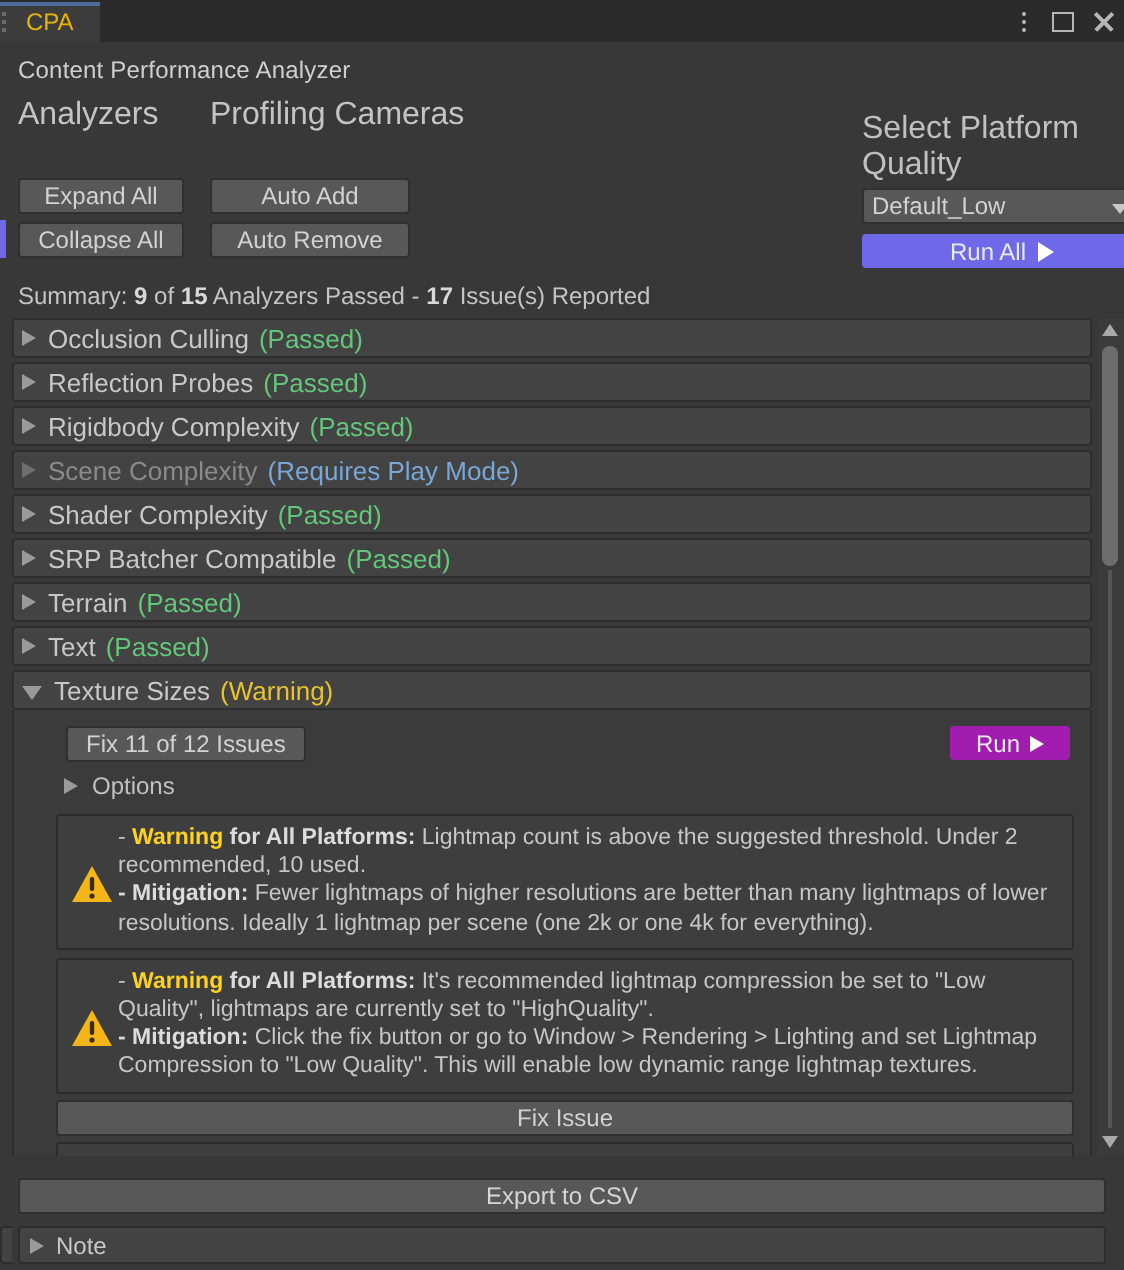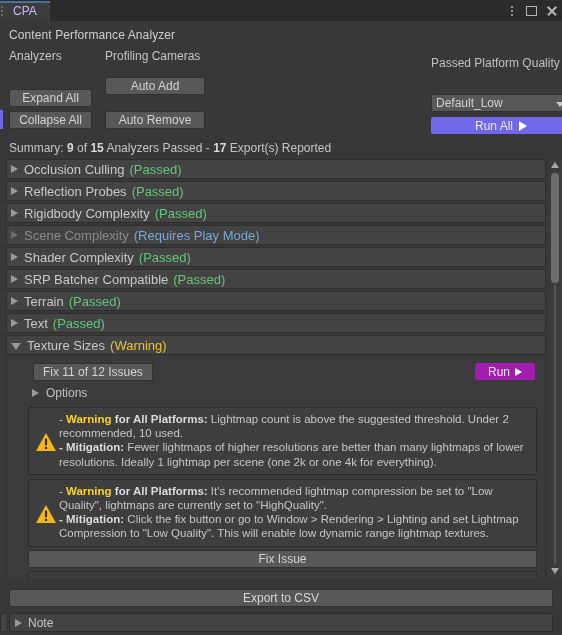--- a/index.html
+++ b/index.html
@@ -31,21 +31,21 @@
     display: flex;
     align-items: flex-end;
     position: relative;
     flex: 0 0 auto;
   }
   .tab {
     height: 20px;
     min-width: 46px;
     padding: 0 13px 0 13px;
     background: #3c3c3c;
-    color: #c4b5fd;
+    color: #eab308;
     font-size: 12px;
     display: flex;
     align-items: center;
     position: relative;
     box-sizing: border-box;
   }
   .tab::before {
     content: "";
     position: absolute;
     left: 0; right: 0; top: 0;
@@ -114,21 +114,21 @@
     position: absolute;
     left: 9px; top: 7px;
     font-size: 12px;
     font-weight: normal;
     color: #cfcfcf;
     letter-spacing: .1px;
   }
 
   .col-label {
     position: absolute;
-    font-size: 12px;
+    font-size: 16px;
     color: #c4c4c4;
   }
   .lbl-analyzers { left: 9px;  top: 28px; }
   .lbl-cameras   { left: 105px; top: 28px; }
   .lbl-quality   { left: 431px; top: 35px; color: #c0c0c0; }
 
   .btn {
     position: absolute;
     background: #585858;
     border: 1px solid #303030;
@@ -136,21 +136,21 @@
     color: #d2d2d2;
     font-size: 12px;
     display: flex;
     align-items: center;
     justify-content: center;
     box-sizing: border-box;
     user-select: none;
   }
   .b-expand   { left: 9px;   top: 68px;  width: 83px; height: 18px; }
   .b-collapse { left: 9px;   top: 90px;  width: 83px; height: 18px; }
-  .b-autoadd  { left: 105px; top: 56px;  width: 100px; height: 18px; }
+  .b-autoadd  { left: 105px; top: 68px;  width: 100px; height: 18px; }
   .b-autorem  { left: 105px; top: 90px;  width: 100px; height: 18px; }
 
   
   .edge-sliver {
     position: absolute;
     left: 0; top: 89px;
     width: 3px; height: 19px;
     background: #6f68e8;
   }
 
@@ -447,41 +447,41 @@
       <div class="ic-close"></div>
     </div>
   </div>
 
   <div class="body">
 
     <div class="title">Content Performance Analyzer</div>
 
     <div class="col-label lbl-analyzers">Analyzers</div>
     <div class="col-label lbl-cameras">Profiling Cameras</div>
-    <div class="col-label lbl-quality">Passed Platform Quality</div>
+    <div class="col-label lbl-quality">Select Platform Quality</div>
 
     <div class="edge-sliver"></div>
 
     <div class="btn b-collapse">Collapse All</div>
     <div class="btn b-expand">Expand All</div>
     <div class="btn b-autoadd">Auto Add</div>
     <div class="btn b-autorem">Auto Remove</div>
 
     <div class="dropdown">
       <span>Default_Low</span>
       <span class="dd-arrow"></span>
     </div>
 
     <div class="runall">
       <span>Run All</span>
       <span class="play-tri"></span>
     </div>
 
     <div class="summary">
-      <span>Summary: </span><b>9</b><span> of </span><b>15</b><span> Analyzers Passed - </span><b>17</b><span> Export(s) Reported</span>
+      <span>Summary: </span><b>9</b><span> of </span><b>15</b><span> Analyzers Passed - </span><b>17</b><span> Issue(s) Reported</span>
     </div>
 
     <div class="listarea">
       <div class="listinner">
 
         <div class="row">
           <span class="tri"></span>
           <span class="rowname">Occlusion Culling</span>
           <span class="st-pass">(Passed)</span>
         </div>

